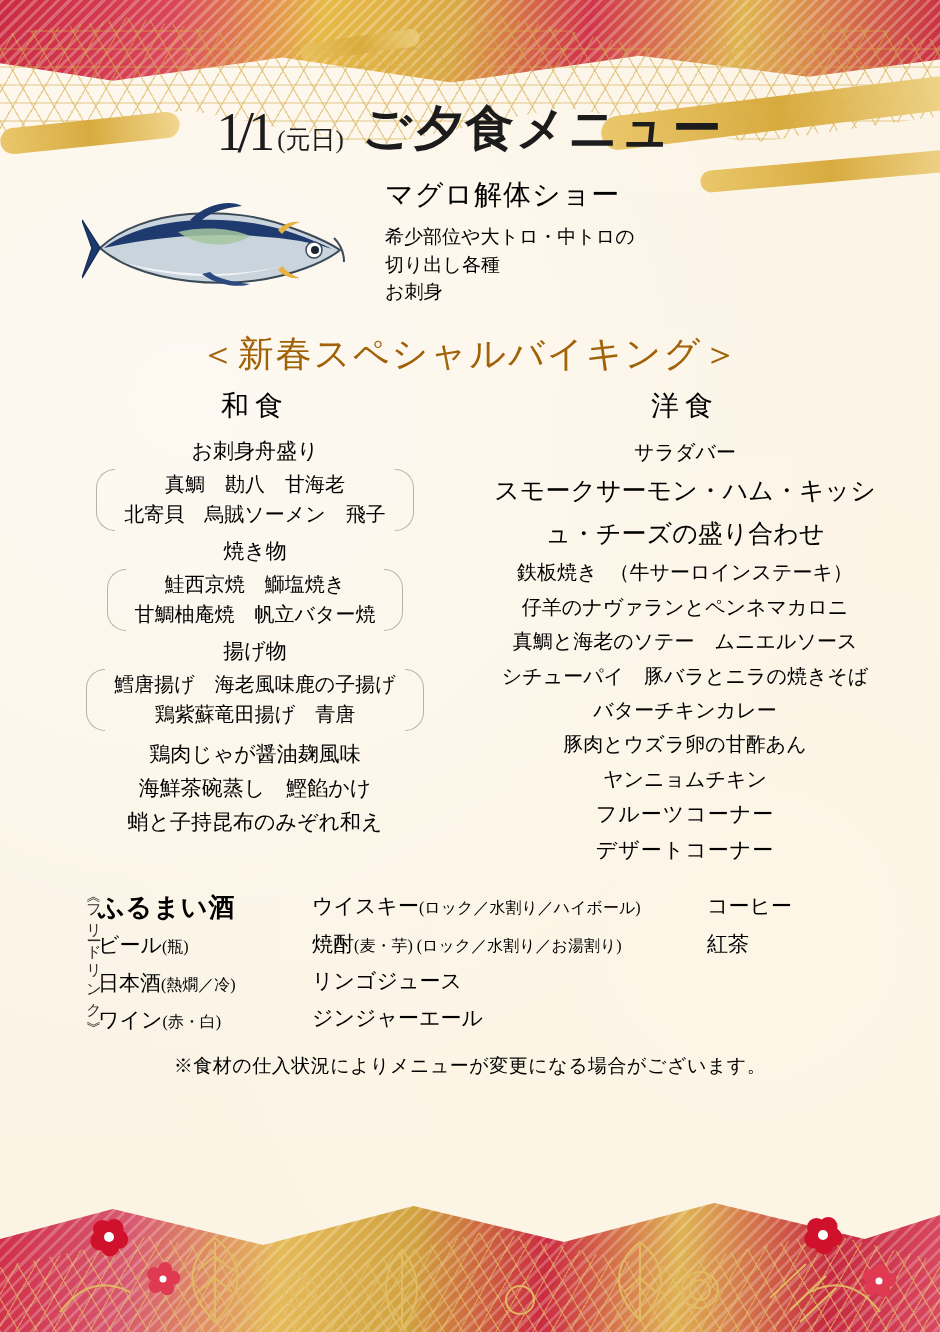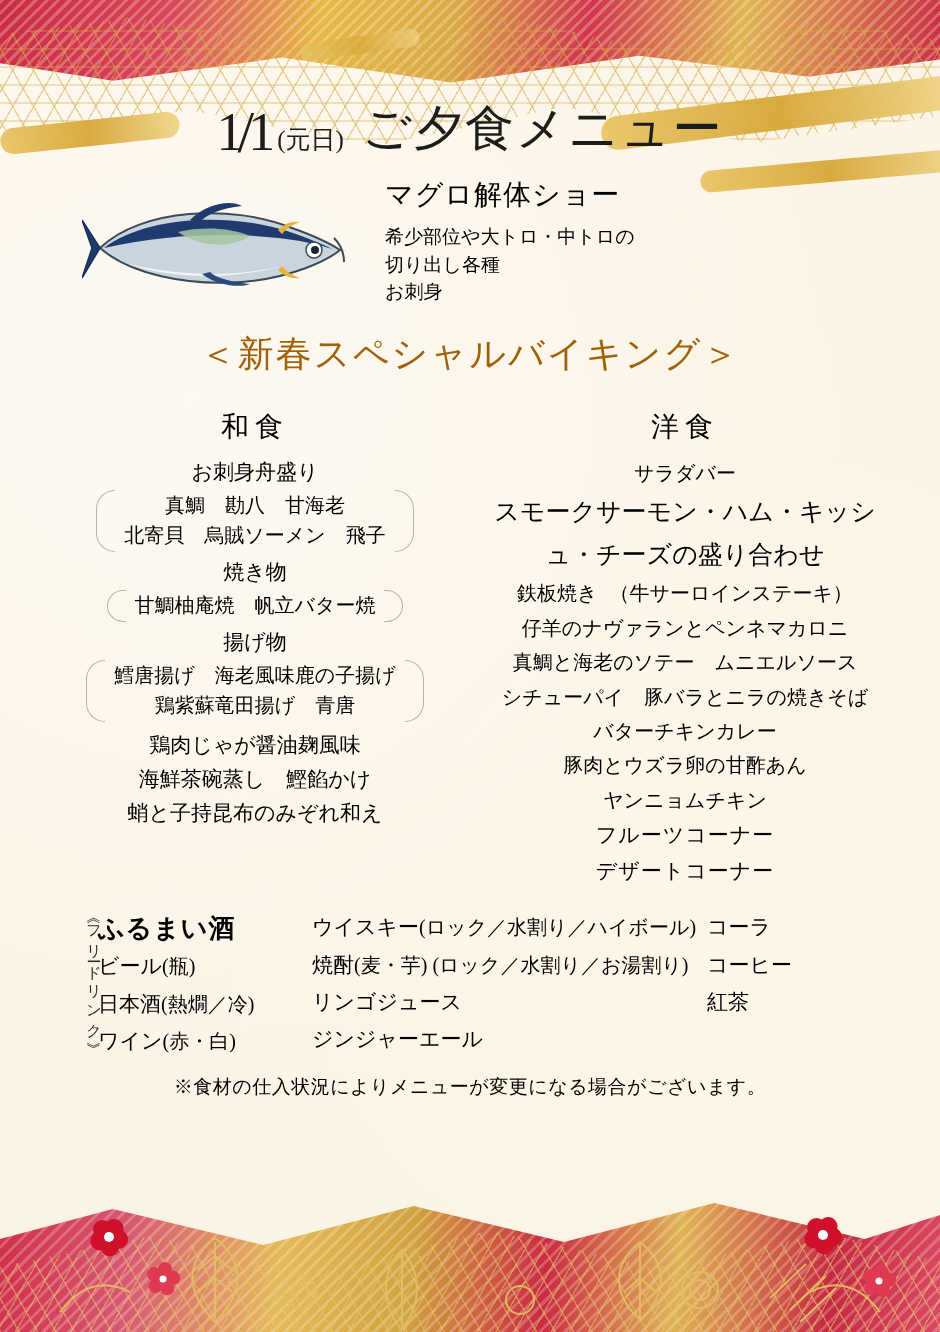--- a/index.html
+++ b/index.html
@@ -145,21 +145,21 @@
     line-height: 1;
     letter-spacing: -2px;
     font-family: "Liberation Serif", serif;
   }
   .date-frac .slash { font-size: 60px; margin: 0 -4px; }
   .date-note { font-size: 25px; padding-bottom: 6px; }
   .main-title {
     font-size: 49px;
     letter-spacing: 2px;
     margin-left: 14px;
-    font-weight: 400;
+    font-weight: 700;
   }
 
   .tuna-section {
     position: relative;
     margin-top: 14px;
     min-height: 130px;
   }
   .tuna-art {
     position: absolute;
     left: 42px;
@@ -192,21 +192,20 @@
   .cols {
     display: flex;
     margin-top: 8px;
   }
   .col { flex: 1; }
   .col-head {
     text-align: center;
     font-size: 28px;
     letter-spacing: 6px;
     margin-bottom: 12px;
-    margin-top: 21px;
   }
   .jp-group { text-align: center; }
   .jp-group-title {
     font-size: 21px;
     margin-bottom: 2px;
   }
   .bracketed {
     position: relative;
     display: inline-block;
     padding: 2px 34px;
@@ -269,21 +268,21 @@
   }
   .drink-col { padding-right: 10px; }
   .drink-col.c1 { width: 212px; }
   .drink-col.c2 { width: 400px; }
   .drink-col.c3 { width: 190px; }
   .drink-item {
     font-size: 21px;
     line-height: 1.78;
     white-space: nowrap;
   }
-  .drink-item .sub { font-size: 20px; }
+  .drink-item .sub { font-size: 16px; }
   .drink-title {
     font-size: 26px;
     font-weight: 700;
     letter-spacing: 1px;
     line-height: 1.5;
   }
 
   .note {
     text-align: center;
     font-size: 19px;
@@ -413,20 +412,21 @@
           <div class="jp-group-title">お刺身舟盛り</div>
           <div class="bracketed">
             <div class="jp-line">真鯛　勘八　甘海老</div>
             <div class="jp-line">北寄貝　烏賊ソーメン　飛子</div>
           </div>
         </div>
 
         <div class="jp-group">
           <div class="jp-group-title">焼き物</div>
           <div class="bracketed">
+            <div class="jp-line">鮭西京焼　鰤塩焼き</div>
             <div class="jp-line">甘鯛柚庵焼　帆立バター焼</div>
           </div>
         </div>
 
         <div class="jp-group">
           <div class="jp-group-title">揚げ物</div>
           <div class="bracketed">
             <div class="jp-line">鱈唐揚げ　海老風味鹿の子揚げ</div>
             <div class="jp-line">鶏紫蘇竜田揚げ　青唐</div>
           </div>
@@ -481,23 +481,20 @@
         <div class="drink-item">
           <span>リンゴジュース</span><span class="sub"></span>
         </div>
         <div class="drink-item">
           <span>ジンジャーエール</span><span class="sub"></span>
         </div>
       </div>
 
       <div class="drink-col c3">
         <div class="drink-item">
-          <span>コーラ</span><span class="sub"></span>
-        </div>
-        <div class="drink-item">
           <span>コーヒー</span><span class="sub"></span>
         </div>
         <div class="drink-item">
           <span>紅茶</span><span class="sub"></span>
         </div>
       </div>
     </div>
 
     <div class="note">※食材の仕入状況によりメニューが変更になる場合がございます。</div>
 

